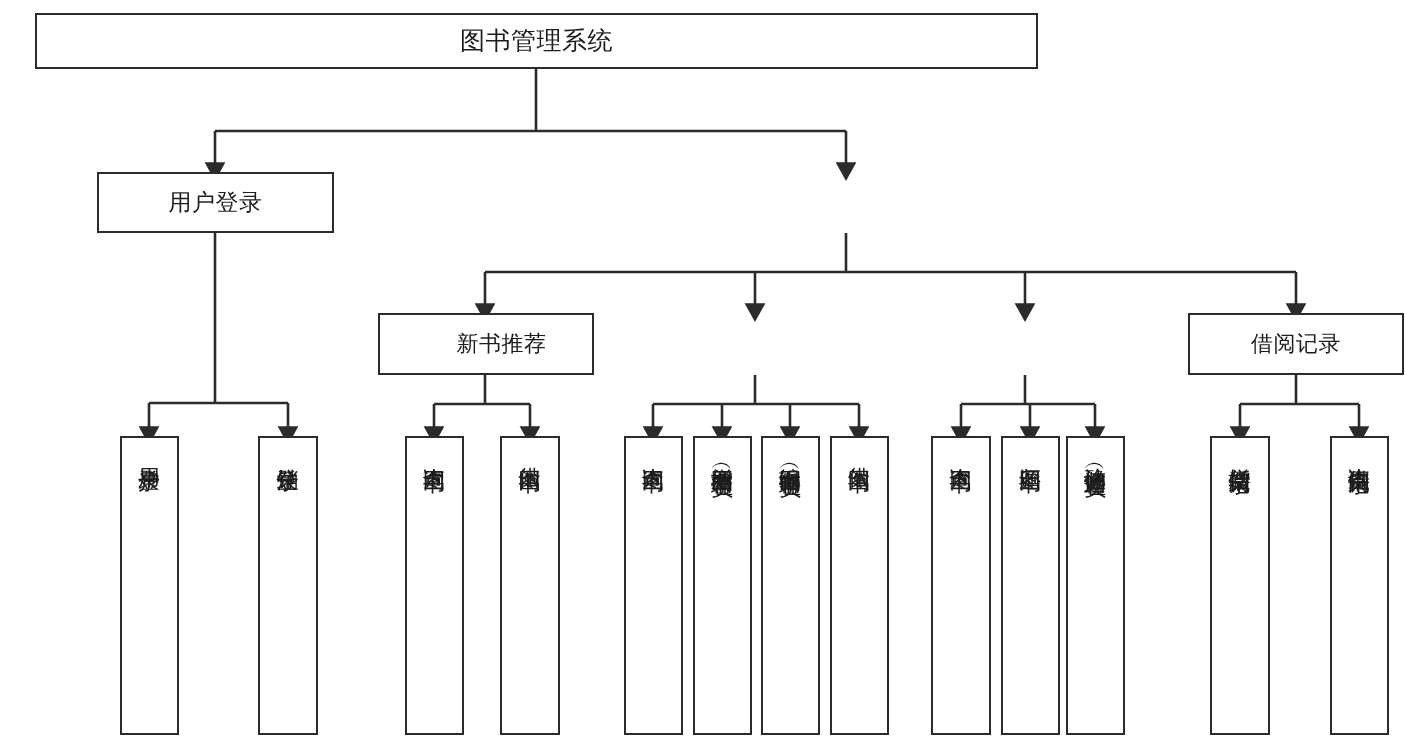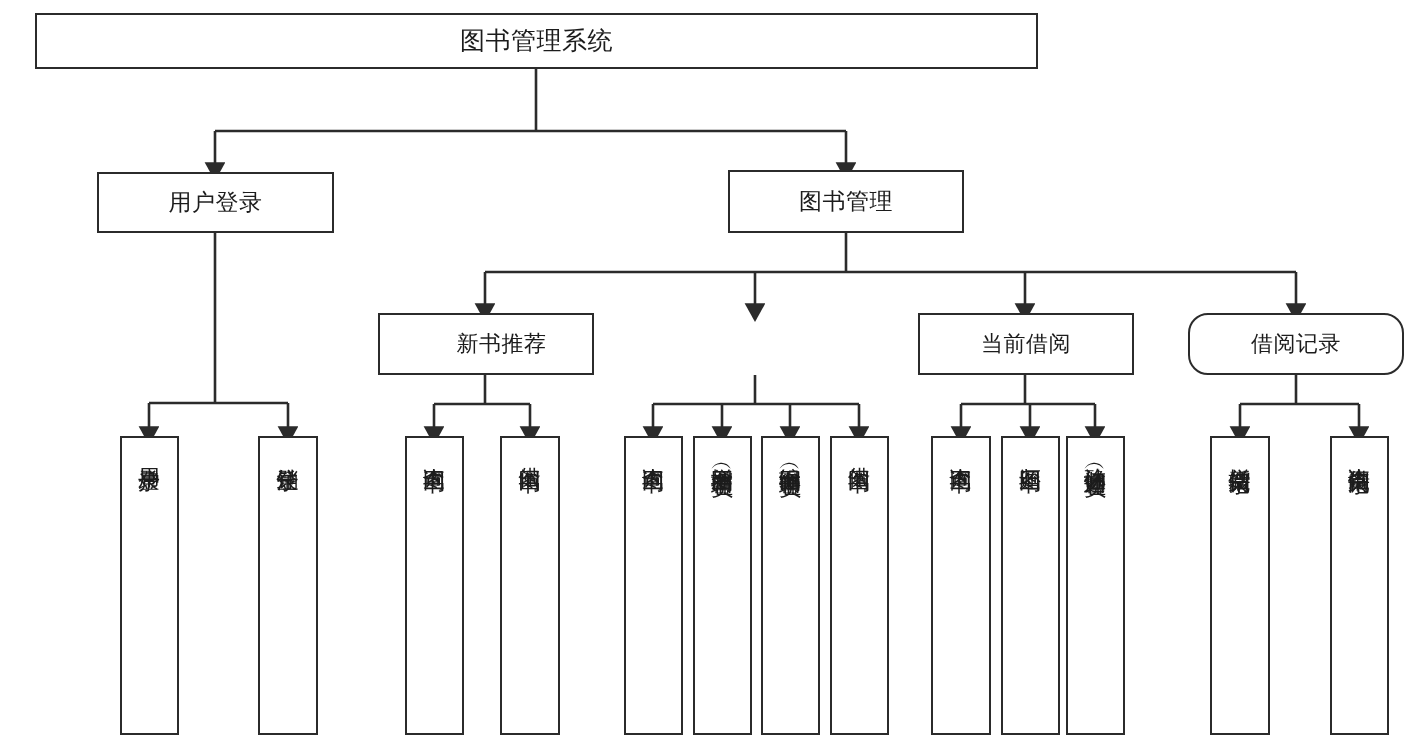--- a/index.html
+++ b/index.html
@@ -131,34 +131,28 @@
   </svg>
 
   <div class="node horiz" id="node-root" style="left:19px; top:13px; width:1003px; height:56px;">
     <span class="label">图书管理系统</span>
   </div>
 
   <div class="node horiz lvl1" style="left:81px; top:172px; width:237px; height:61px;">
     <span class="label">用户登录</span>
   </div>
 
-  <div class="node horiz lvl1" style="left:712px; top:170px; width:236px; height:63px;">
-    <span class="label">图书管理</span>
-  </div>
 
   <div class="node horiz lvl2" style="left:362px; top:313px; width:216px; height:62px;padding-left:31px;">
     <span class="label">新书推荐</span>
   </div>
 
 
-  <div class="node horiz lvl2" style="left:902px; top:313px; width:216px; height:62px;">
-    <span class="label">当前借阅</span>
-  </div>
-
-  <div class="node horiz lvl2" style="left:1172px; top:313px; width:216px; height:62px;border-radius:20px;">
+
+  <div class="node horiz lvl2" style="left:1172px; top:313px; width:216px; height:62px;">
     <span class="label">借阅记录</span>
   </div>
 
   <div class="node vert leaf" style="left:104px; top:436px; width:59px; height:299px;">
     <span class="label">用户登录</span>
   </div>
 
   <div class="node vert leaf" style="left:242px; top:436px; width:60px; height:299px;">
     <span class="label">注销登录</span>
   </div>

